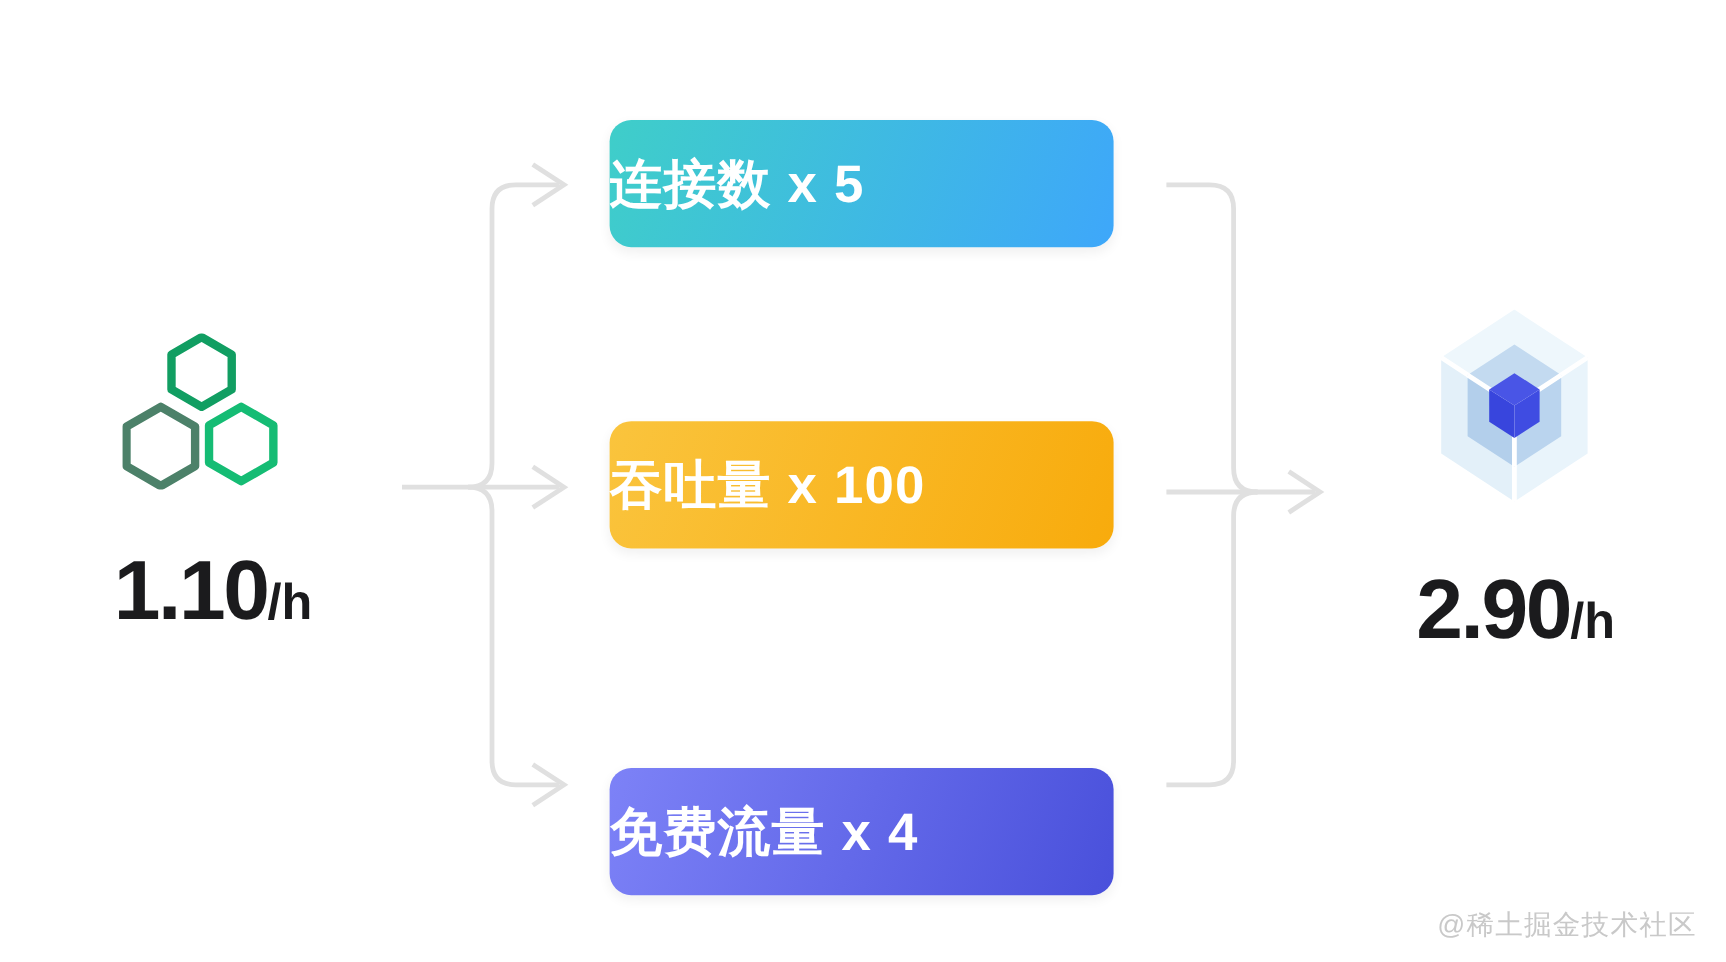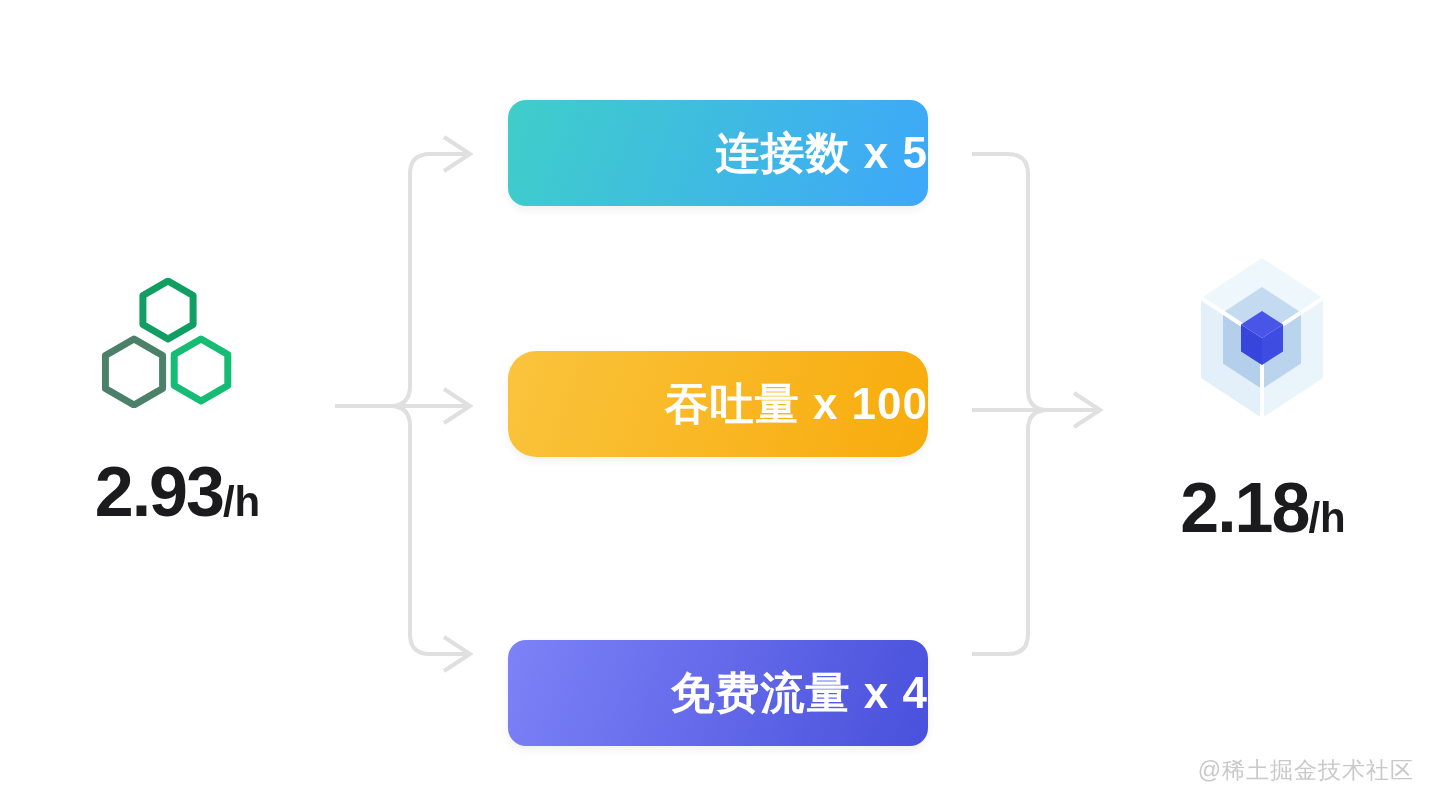--- a/index.html
+++ b/index.html
@@ -7,26 +7,26 @@
     width:1438px;height:802px;background:#ffffff;position:relative;overflow:hidden;
     font-family:"Liberation Sans","DejaVu Sans",sans-serif;
   }
   .stage{position:absolute;inset:0;width:1438px;height:802px;}
   svg{display:block;}
   .arrows{position:absolute;left:0;top:0;pointer-events:none;}
 
   
   .mult-box{
     position:absolute;left:508px;width:420px;height:106px;border-radius:18px;
-    display:flex;align-items:center;justify-content:flex-end;
+    display:flex;align-items:center;justify-content:flex-start;
     color:#ffffff;font-size:44px;font-weight:600;letter-spacing:1px;
     box-shadow:0 4px 10px rgba(0,0,0,0.06);
   }
   .mult-box.b1{top:100px;background:linear-gradient(110deg,#3fcec9 0%,#3ea7fa 100%);}
-  .mult-box.b2{top:351px;background:linear-gradient(110deg,#fac43d 0%,#f8ab0c 100%);border-radius:28px;}
+  .mult-box.b2{top:351px;background:linear-gradient(110deg,#fac43d 0%,#f8ab0c 100%);}
   .mult-box.b3{top:600px;background:linear-gradient(110deg,#7d82f7 0%,#4950db 100%);margin-top:40px;}
 
   
   .metric{
     position:absolute;text-align:center;color:#1b1b1d;font-weight:700;white-space:nowrap;
   }
   .metric .num{font-size:70px;letter-spacing:-2px;}
   .metric .unit{font-size:42px;letter-spacing:0;}
   .metric-left{left:30px;width:295px;top:452px;}
   .metric-right{left:1118px;width:290px;top:468px;}
@@ -59,21 +59,21 @@
     <path d="M 1074 393 L 1100 410 L 1074 427"></path>
   </svg>
 
   <svg class="hex-icon" width="135" height="130" viewBox="0 0 135 130" fill="none" stroke-width="7" stroke-linejoin="round">
     <polygon points="66,3 91.1,17.5 91.1,46.5 66,61 40.9,46.5 40.9,17.5" stroke="#119e62"></polygon>
     <polygon points="32,61 60.6,77.5 60.6,110.5 32,127 3.4,110.5 3.4,77.5" stroke="#4c8169"></polygon>
     <polygon points="99,61 125.8,76.5 125.8,107.5 99,123 72.2,107.5 72.2,76.5" stroke="#15bc74"></polygon>
   </svg>
 
   <div class="metric metric-left">
-    <span class="num">2.93</span><span class="unit">/h</span>
+    <span class="num">1.10</span><span class="unit">/h</span>
   </div>
 
   <div class="mult-box b1" style="background: linear-gradient(110deg, rgb(63, 206, 201) 0%, rgb(62, 167, 250) 100%);">
     <span>连接数 x 5</span>
   </div>
   <div class="mult-box b2" style="background: linear-gradient(110deg, rgb(250, 196, 61) 0%, rgb(248, 171, 12) 100%);">
     <span>吞吐量 x 100</span>
   </div>
   <div class="mult-box b3" style="background: linear-gradient(110deg, rgb(125, 130, 247) 0%, rgb(73, 80, 219) 100%);">
     <span>免费流量 x 4</span>
@@ -90,18 +90,18 @@
     <polygon points="31,54.5 70,80 70,131 31,105.5" fill="#b3cfeb"></polygon>
     <polygon points="109,54.5 70,80 70,131 109,105.5" fill="#bad4ee"></polygon>
     <path d="M70 80 L31 54.5 M70 80 L109 54.5 M70 80 L70 131" stroke="#ffffff" stroke-width="4"></path>
 
     <polygon points="70,53 91,66.5 70,80 49,66.5" fill="#4955e6"></polygon>
     <polygon points="49,66.5 70,80 70,107 49,93.5" fill="#3845dd"></polygon>
     <polygon points="91,66.5 70,80 70,107 91,93.5" fill="#3f4ce2"></polygon>
   </svg>
 
   <div class="metric metric-right">
-    <span class="num">2.18</span><span class="unit">/h</span>
+    <span class="num">2.90</span><span class="unit">/h</span>
   </div>
 
   <div class="watermark">@稀土掘金技术社区</div>
 
 </div>
 
 </body></html>

